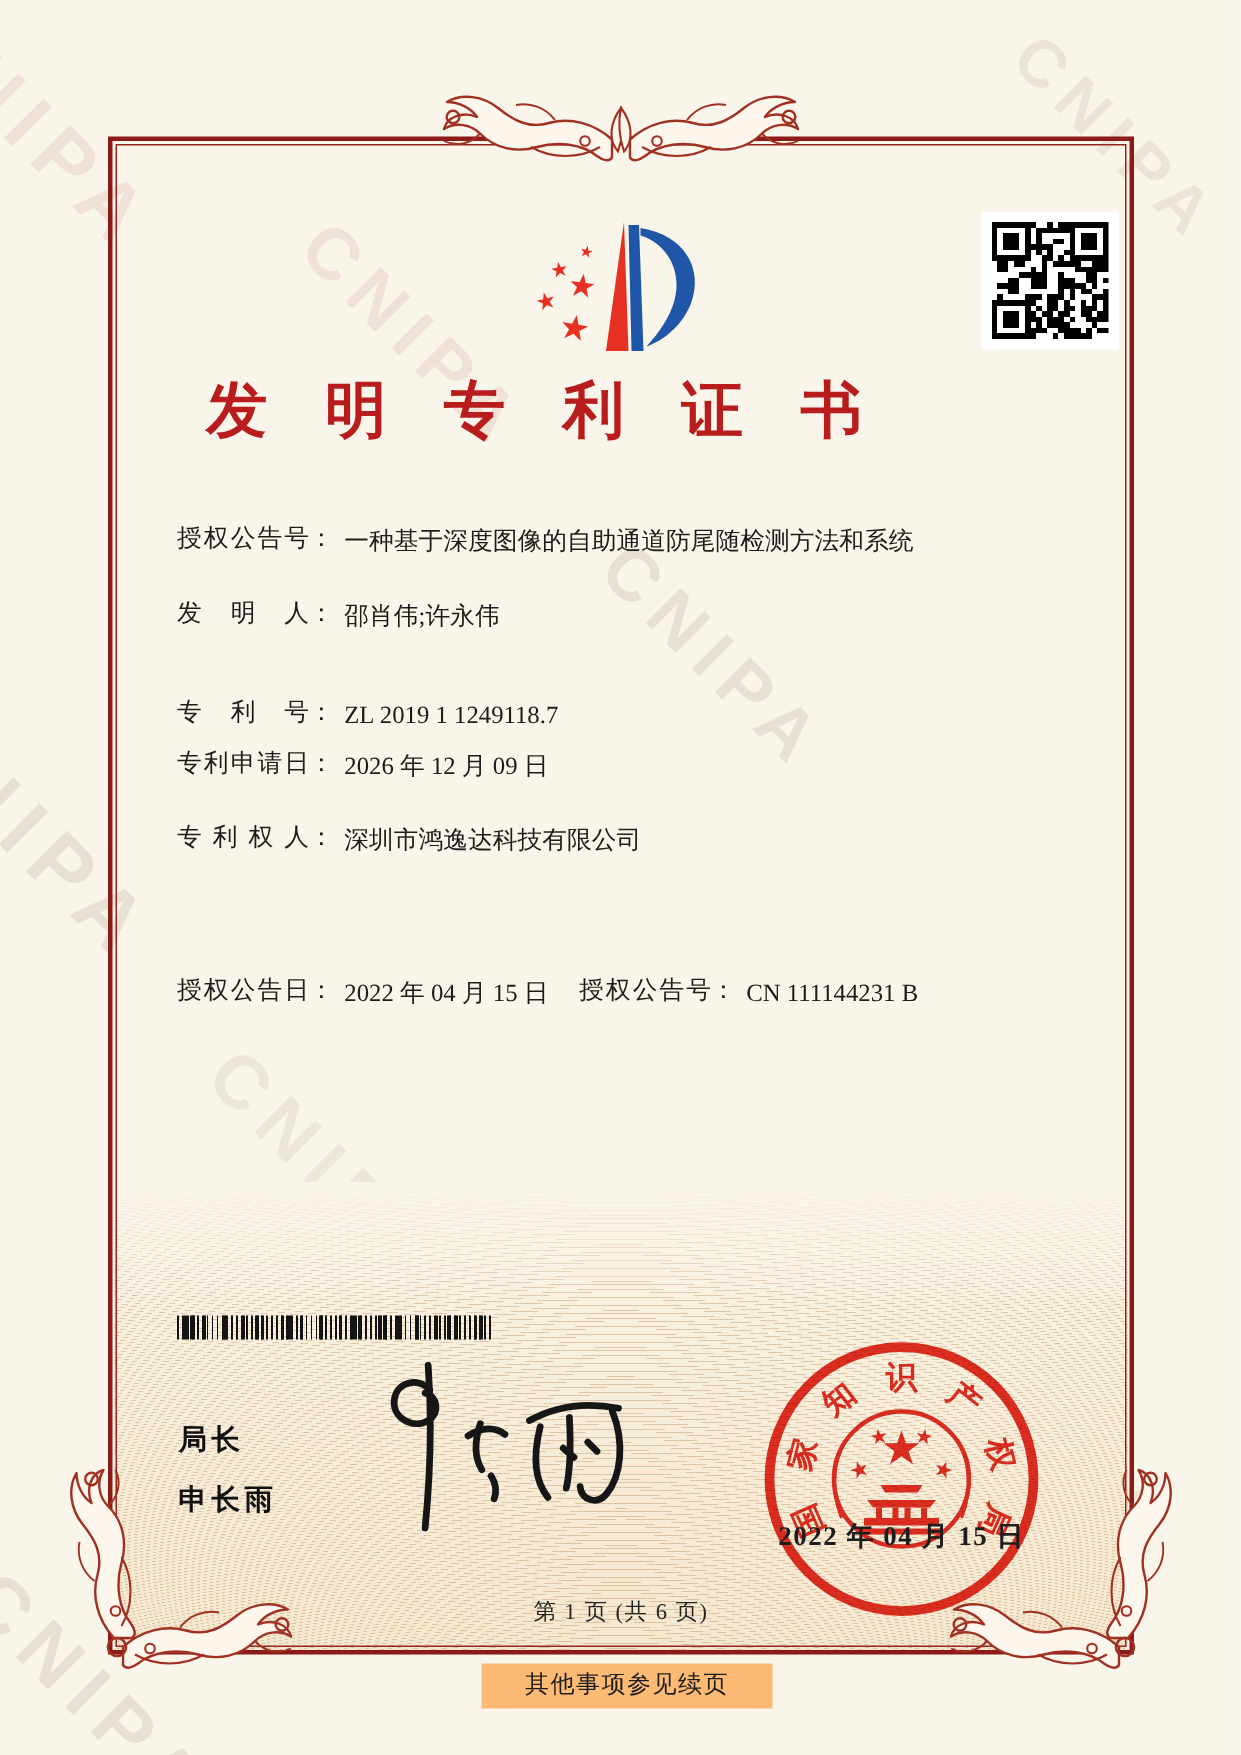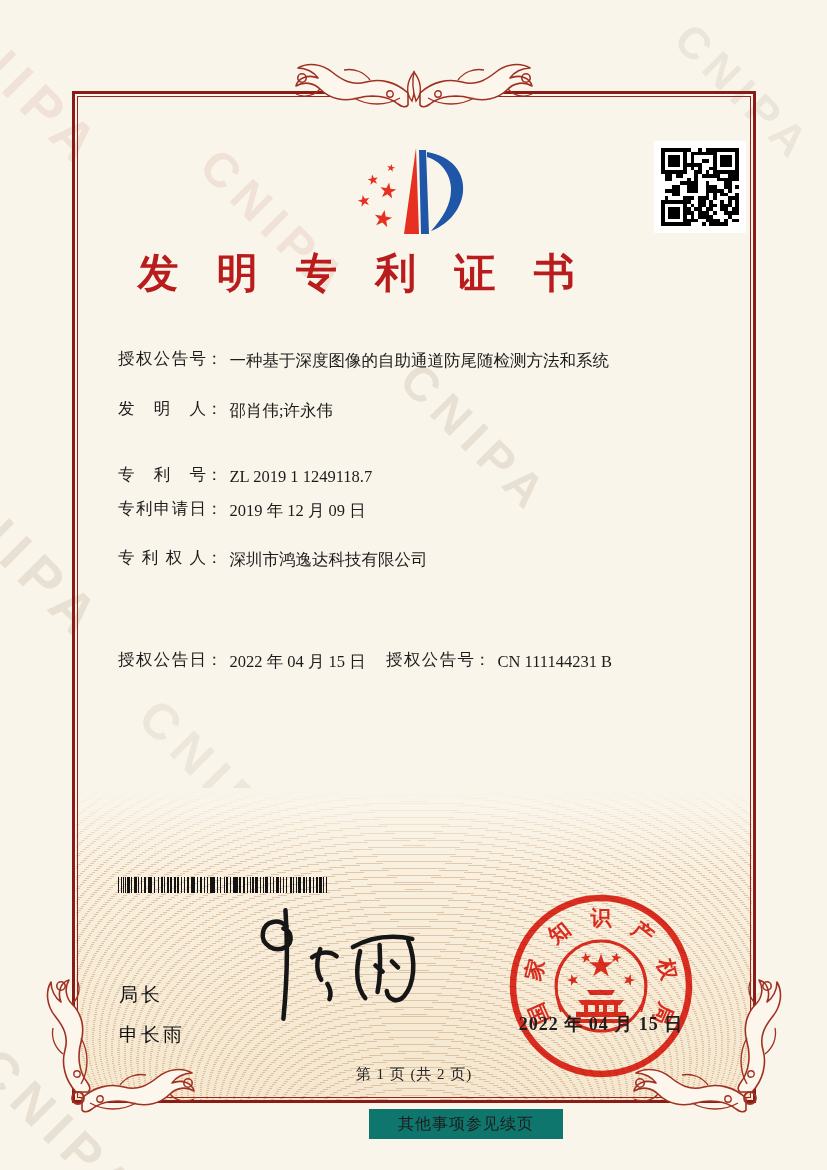--- a/index.html
+++ b/index.html
@@ -78,41 +78,41 @@
   .barcode {
     position:absolute; left:118px; top:877px; width:211px; height:16px; z-index:3;
     background-image:
       repeating-linear-gradient(90deg,#141414 0 1.2px,transparent 1.2px 3.3px),
       repeating-linear-gradient(90deg,transparent 0 4.7px,#141414 4.7px 6.5px,transparent 6.5px 12.9px),
       repeating-linear-gradient(90deg,transparent 0 8.9px,#141414 8.9px 11.7px,transparent 11.7px 21.4px);
   }
   .role, .role-name {
     position:absolute; left:119px; z-index:3;
     font-family:"Liberation Sans","DejaVu Sans",sans-serif;
-    font-size:19px; font-weight:400; letter-spacing:3px; color:#111;margin-top:35px;
+    font-size:19px; font-weight:700; letter-spacing:3px; color:#111;
   }
   .role { top:947px; }
   .role-name { top:987px; }
   .signature { position:absolute; left:222px; top:908px; width:220px; height:118px; z-index:4; }
 
   .seal { position:absolute; left:506px; top:891px; width:190px; height:190px; z-index:4;
           mix-blend-mode:multiply; opacity:0.95; }
   .seal-date {
     position:absolute; left:509px; top:1012px; width:184px; z-index:5;
     text-align:center; font-size:18px; font-weight:700; letter-spacing:1px; color:#1d1d1d;
   }
 
   .page-indicator {
     position:absolute; left:297px; top:1065px; width:234px; z-index:3;
     text-align:center; font-size:15px; color:#242424; letter-spacing:1px;
   }
   .note-box {
     position:absolute; left:321px; top:1109px; width:194px; height:30px; z-index:3;
-    background:#0f766e; text-align:center; line-height:30px;
-    font-size:16px; color:#1d1d1d; letter-spacing:1px;margin-left:48px;
+    background:#fdba74; text-align:center; line-height:30px;
+    font-size:16px; color:#1d1d1d; letter-spacing:1px;
   }
 </style>
 </head>
 <body>
 
 <div class="page">
 
   <div class="wm pink" style="left:-34px;top:-14px;font-size:54px;">CNIPA</div>
   <div class="wm grey" style="left:700px;top:14px;font-size:44px;opacity:.8;">CNIPA</div>
   <div class="wm pink" style="left:228px;top:138px;font-size:48px;">CNIPA</div>
@@ -346,21 +346,21 @@
   <div class="row" style="top:348px;">
     <span class="flabel">授权公告号</span><span class="colon">：</span><span class="fvalue">一种基于深度图像的自助通道防尾随检测方法和系统</span>
   </div>
   <div class="row" style="top:398px;">
     <span class="flabel">发明人</span><span class="colon">：</span><span class="fvalue">邵肖伟;许永伟</span>
   </div>
   <div class="row" style="top:464px;">
     <span class="flabel">专利号</span><span class="colon">：</span><span class="fvalue">ZL 2019 1 1249118.7</span>
   </div>
   <div class="row" style="top:498px;">
-    <span class="flabel">专利申请日</span><span class="colon">：</span><span class="fvalue">2019 年 12 月 09 日</span>
+    <span class="flabel">专利申请日</span><span class="colon">：</span><span class="fvalue">2026 年 12 月 09 日</span>
   </div>
   <div class="row" style="top:547px;">
     <span class="flabel">专利权人</span><span class="colon">：</span><span class="fvalue">深圳市鸿逸达科技有限公司</span>
   </div>
   <div class="row" style="top:649px;">
     <span class="flabel">授权公告日</span><span class="colon">：</span><span class="fvalue">2022 年 04 月 15 日</span>
     <span class="grant2">
       <span class="flabel">授权公告号</span><span class="colon">：</span><span class="fvalue">CN 111144231 B</span>
     </span>
   </div>
@@ -419,16 +419,16 @@
         <rect x="-6" y="5" width="4" height="7"></rect>
         <rect x="2" y="5" width="4" height="7"></rect>
         <rect x="13" y="5" width="4" height="7"></rect>
         <rect x="-25" y="12" width="50" height="5"></rect>
         <rect x="-28" y="19" width="56" height="4"></rect>
       </g>
     </g>
   </svg>
   <div class="seal-date">2022 年 04 月 15 日</div>
 
-  <div class="page-indicator">第 1 页 (共 2 页)</div>
+  <div class="page-indicator">第 1 页 (共 6 页)</div>
   <div class="note-box">其他事项参见续页</div>
 
 </div>
 
 </body></html>

